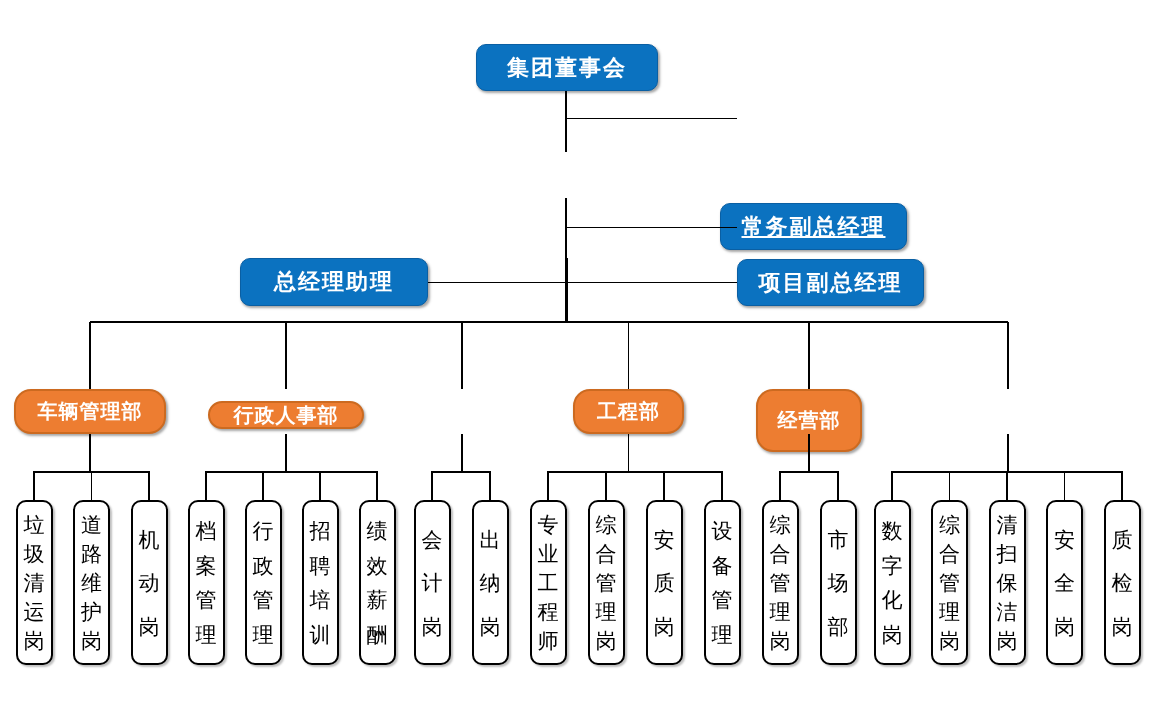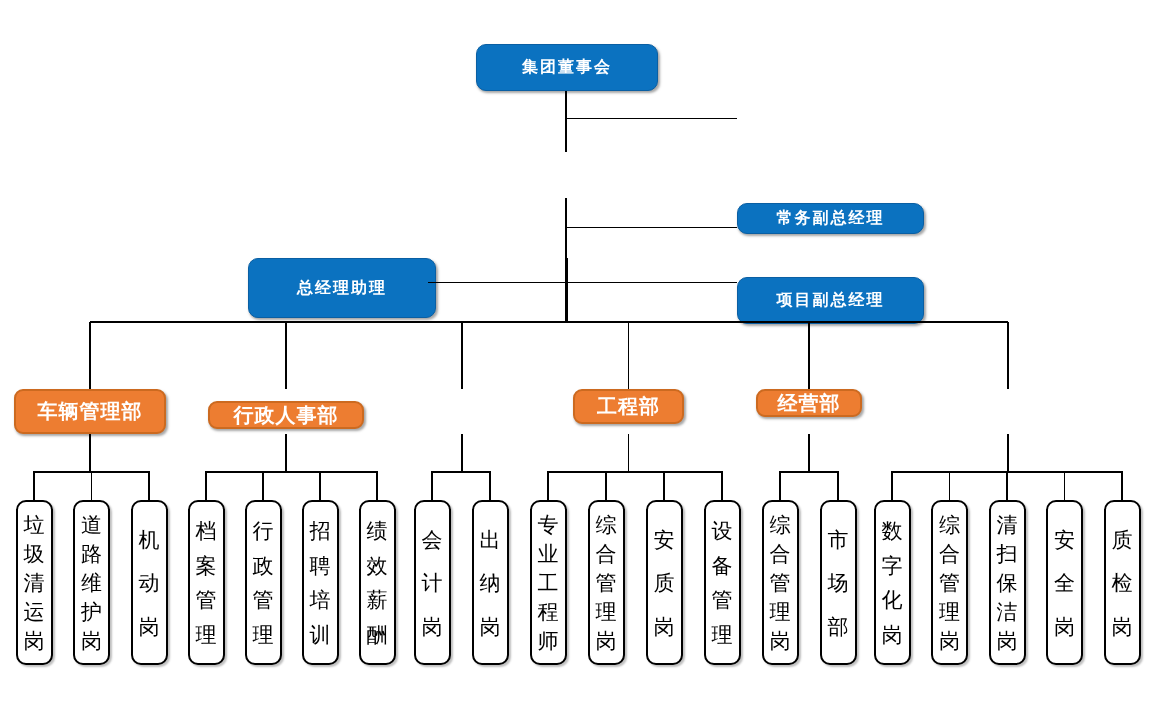--- a/index.html
+++ b/index.html
@@ -24,27 +24,27 @@
     position:absolute;
     display:flex;align-items:center;justify-content:center;
     box-sizing:border-box;
     text-align:center;
   }
   .node-blue{
     background:var(--blue);
     border:1.5px solid var(--blue-border);
     border-radius:10px;
     color:var(--text-on-color);
-    font-size:16px;font-weight:bold;letter-spacing:2px;
+    font-size:22px;font-weight:bold;letter-spacing:2px;
     box-shadow:1.5px 2px 2.5px rgba(0,0,0,0.35);
   }
   .node-orange{
     background:var(--orange);
     border:2px solid var(--orange-border);
-    border-radius:9px;
+    border-radius:17px;
     color:var(--text-on-color);
     font-size:20px;font-weight:bold;letter-spacing:1px;
     box-shadow:1.5px 2px 2.5px rgba(0,0,0,0.35);
   }
   .node-pos{
     background:#ffffff;
     border:2.5px solid var(--pos-border);
     border-radius:10px;
     color:var(--pos-text);
     box-shadow:2px 2px 2px rgba(0,0,0,0.25);
@@ -60,25 +60,25 @@
 </style>
 </head>
 <body>
 
 <div id="canvas">
 
   <div class="node node-blue" style="left:476px;top:44px;width:182px;height:47px;">集团董事会</div>
 
 
 
-  <div class="node node-blue" style="left:737px;top:203px;width:187px;height:31px;">常务副总经理</div>
-
-  <div class="node node-blue" style="left:240px;top:258px;width:188px;height:60px;margin-left:8px;">总经理助理</div>
-
-  <div class="node node-blue" style="left:737px;top:259px;width:187px;height:47px;margin-top:18px;">项目副总经理</div>
+  <div class="node node-blue" style="left:720px;top:203px;width:187px;height:47px;text-decoration:underline;">常务副总经理</div>
+
+  <div class="node node-blue" style="left:240px;top:258px;width:188px;height:48px;">总经理助理</div>
+
+  <div class="node node-blue" style="left:737px;top:259px;width:187px;height:47px;">项目副总经理</div>
 
 <div class="cline" style="left: 565px; top: 91px; width: 2px; height: 61px;"></div>
     <div class="cline" style="left: 565px; top: 198px; width: 2px; height: 60px;"></div>
     <div class="cline" style="left: 564.5px; top: 258px; width: 3px; height: 64px;"></div>
     <div class="cline" style="left: 566px; top: 117.5px; width: 171px; height: 1.5px;"></div>
     <div class="cline" style="left: 566px; top: 226.5px; width: 171px; height: 1.5px;"></div>
     <div class="cline" style="left: 428px; top: 281.5px; width: 309px; height: 1.5px;"></div>
     <div class="cline" style="left: 90px; top: 321px; width: 918px; height: 2px;"></div>
     <div class="cline" style="left: 89.25px; top: 322px; width: 1.5px; height: 67px;"></div>
     <div class="node node-orange" style="left: 14px; top: 389px; width: 152px; height: 45px;">车辆管理部</div>
@@ -165,21 +165,21 @@
     </div>
     <div class="cline" style="left: 489.25px; top: 471px; width: 1.5px; height: 29px;"></div>
     <div class="node node-pos" style="left: 471.5px; top: 500px; width: 37px; height: 165px;">
       <div class="pos-label">
         <span>出</span>
         <span>纳</span>
         <span>岗</span>
       </div>
     </div>
     <div class="cline" style="left: 627.75px; top: 322px; width: 1.5px; height: 67px;"></div>
-    <div class="node node-orange" style="left: 573px; top: 389px; width: 111px; height: 35px;">工程部</div>
+    <div class="node node-orange" style="left: 573px; top: 389px; width: 111px; height: 45px;">工程部</div>
     <div class="cline" style="left: 627.75px; top: 434px; width: 1.5px; height: 37px;"></div>
     <div class="cline" style="left: 547.25px; top: 471px; width: 175.5px; height: 1.5px;"></div>
     <div class="cline" style="left: 547.25px; top: 471px; width: 1.5px; height: 29px;"></div>
     <div class="node node-pos" style="left: 529.5px; top: 500px; width: 37px; height: 165px;">
       <div class="pos-label">
         <span>专</span>
         <span>业</span>
         <span>工</span>
         <span>程</span>
         <span>师</span>
@@ -206,21 +206,21 @@
     <div class="cline" style="left: 721.25px; top: 471px; width: 1.5px; height: 29px;"></div>
     <div class="node node-pos" style="left: 703.5px; top: 500px; width: 37px; height: 165px;">
       <div class="pos-label">
         <span>设</span>
         <span>备</span>
         <span>管</span>
         <span>理</span>
       </div>
     </div>
     <div class="cline" style="left: 808.25px; top: 322px; width: 1.5px; height: 67px;"></div>
-    <div class="node node-orange" style="left: 756px; top: 389px; width: 106px; height: 28px;">经营部</div>
+    <div class="node node-orange" style="left: 756px; top: 389px; width: 106px; height: 63px;">经营部</div>
     <div class="cline" style="left: 808.25px; top: 434px; width: 1.5px; height: 37px;"></div>
     <div class="cline" style="left: 779.25px; top: 471px; width: 59.5px; height: 1.5px;"></div>
     <div class="cline" style="left: 779.25px; top: 471px; width: 1.5px; height: 29px;"></div>
     <div class="node node-pos" style="left: 761.5px; top: 500px; width: 37px; height: 165px;">
       <div class="pos-label">
         <span>综</span>
         <span>合</span>
         <span>管</span>
         <span>理</span>
         <span>岗</span>

